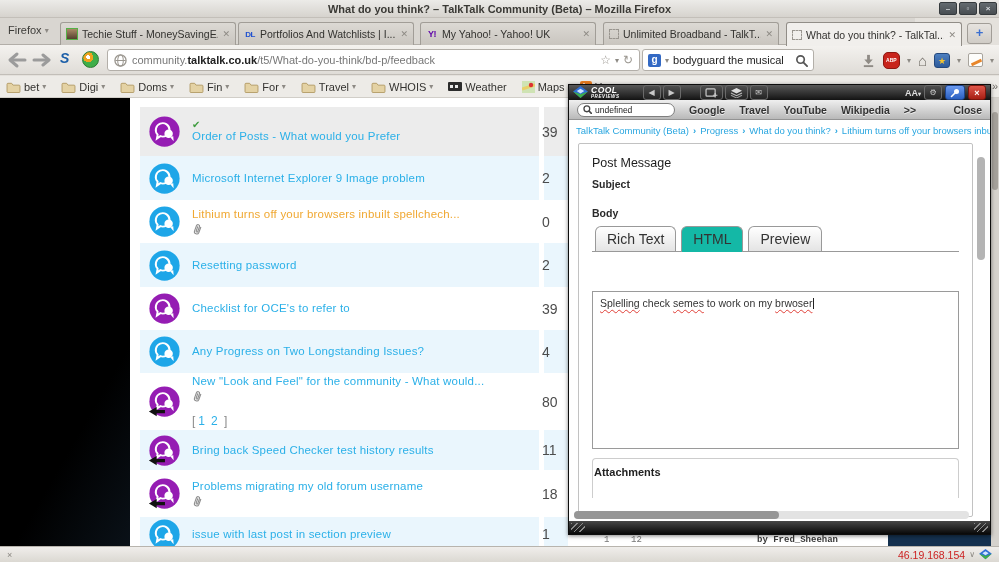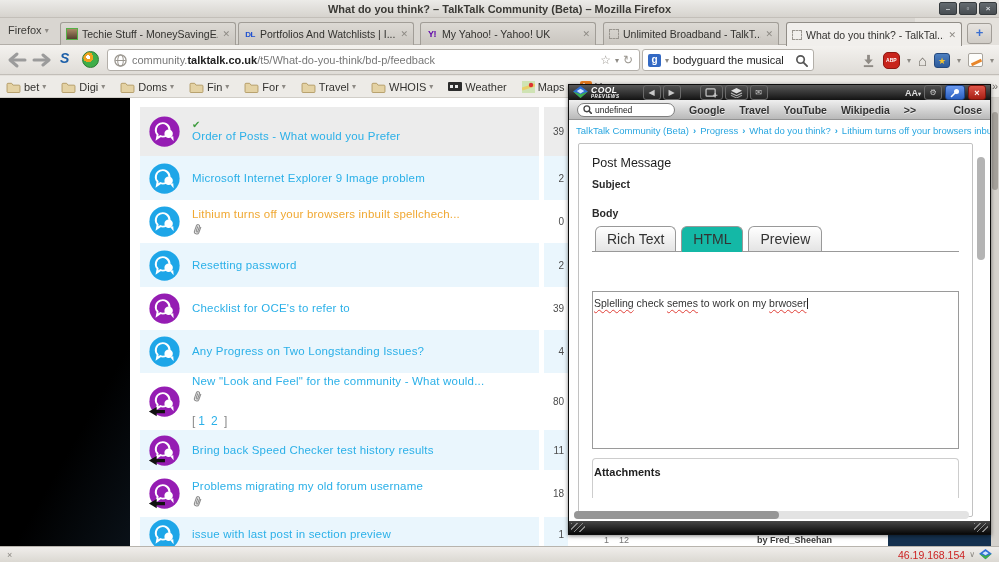--- a/index.html
+++ b/index.html
@@ -88,21 +88,21 @@
   .frow:nth-child(9){height:47px;background:#fff;}
   .frow:nth-child(10){height:34px;background:#eaf6fd;}
   .ficon { width:33px; height:33px; margin-left:8px; flex:none; }
   .ftext { flex:1; margin-left:11px; font-size:11.5px; line-height:1.25; overflow:hidden; }
   .ftitle { color:#2bb0e8; letter-spacing:.2px; white-space:nowrap; overflow:hidden; }
   .ftitle.orange { color:#f0a832; }
   .fcheck { color:#3f9c3f; font-size:10px; line-height:9px; }
   .fclip { height:13px; margin-top:1px; }
   .fpages { font-size:12px; color:#8a8a8a; margin-top:11px; }
   .fpages span.pg { color:#2bb0e8; margin:0 3px; }
-  .fcount { width:22px; text-align:right; margin-right:4px; font-size:10px; color:#4c4c4c; z-index:1; flex:none; }
+  .fcount { width:22px; text-align:left; margin-right:4px; font-size:14px; color:#4c4c4c; z-index:1; flex:none; }
 
   
   #panel { position:absolute; left:568px; top:84px; width:423px; height:451px; background:#fff;
     border:1px solid #0d0d0d; display:flex; flex-direction:column; z-index:10; box-shadow:0 1px 4px rgba(0,0,0,.5); }
   .cp-header { height:15px; flex:none; background:linear-gradient(#585858,#131313); display:flex; align-items:center; padding:0 4px; gap:14px; }
   .cp-brand { display:flex; align-items:center; gap:3px; margin-right:4px; }
   .cp-brandtext { color:#fff; font-style:italic; line-height:1; }
   .cp-brandtext .l1 { font-size:8.5px; font-weight:bold; letter-spacing:.5px; }
   .cp-brandtext .l2 { font-size:4.5px; font-weight:bold; letter-spacing:.6px; }
   .cp-btn { height:15px; min-width:18px; border:1px solid #6a6a6a; border-radius:3px;
@@ -126,35 +126,35 @@
     padding:10px 13px; overflow:hidden; font-size:10.5px; color:#222; background:#fff; }
   .pm-title { font-size:12.5px; font-weight:normal; margin:2px 0 8px; color:#1d1d1d; }
   .fld { font-weight:bold; font-size:10.5px; color:#2a2a2a; }
   .subj { margin-top:15px; height:19px; border:1px solid #aeaeae; padding:0 6px; font-size:10px; color:#444;
     display:flex; align-items:center; white-space:nowrap; overflow:hidden; }
   .bodylbl { margin-top:17px; }
   .ptabs { display:flex; gap:5px; margin-top:7px; padding-left:3px; border-bottom:1px solid #999; }
   .ptab { border:1px solid #999; border-bottom:none; border-radius:6px 6px 0 0; padding:4px 11px 3px;
     background:linear-gradient(#ffffff,#e4e4e4); font-size:14px; color:#333; position:relative; }
   .ptab.active { background:#14b8a6; margin-bottom:-1px; padding-bottom:5px; }
-  .editor { margin-top:39px; height:158px; border:1px solid #9a9a9a; padding:5px 1px; font-size:10.5px; color:#333; }
+  .editor { margin-top:39px; height:158px; border:1px solid #9a9a9a; padding:5px 7px; font-size:10.5px; color:#333; }
   .miss { text-decoration:underline; text-decoration-style:wavy; text-decoration-color:#e04038; text-decoration-thickness:1px; text-underline-offset:2px; }
   .caret-bar { display:inline-block; width:1px; height:11px; background:#222; vertical-align:-2px; margin-left:1px; }
   .attach { margin-top:9px; border:1px solid #cdcdcd; border-bottom:none; border-radius:4px 4px 0 0; padding:7px 1px 20px; font-weight:bold; font-size:11px; }
   .inner-vthumb { position:absolute; right:5px; top:37px; width:8px; height:103px; background:#b4b4b4; border-radius:4px; }
   .cp-hscroll { position:absolute; left:5px; right:21px; bottom:2px; height:8px; background:#e3e3e3; border-radius:4px; }
   .cp-hthumb { width:52%; height:8px; background:#969696; border-radius:4px; }
   .cp-bottom { height:13px; flex:none; background:linear-gradient(#474747,#080808); position:relative; }
   .grip { position:absolute; top:2px; bottom:2px; width:14px;
     background:repeating-linear-gradient(135deg,#8a8a8a 0 1px,transparent 1px 4px); }
   .grip.left { left:2px; } .grip.right { right:2px; }
 
   
   #behind { position:absolute; left:569px; top:535px; width:422px; height:11px; background:#fff; overflow:hidden;
-    font-size:9px; font-weight:bold; color:#3a3a3a; }
+    font-size:9px; font-weight:bold; color:#3a3a3a;font-family:Liberation Mono, monospace; }
   #behind .byline { position:absolute; left:188px; top:0; }
   #behind .fragment { position:absolute; left:35px; top:0; color:#777; font-weight:normal; }
   #behind .navy { position:absolute; right:0; top:0; width:103px; height:11px; background:#15314f; }
   #statusbar { position:absolute; left:0; top:546px; width:999px; height:16px;
     background:linear-gradient(#f0eeeb,#dbd8d2); border-top:1px solid #b8b4ad;
     display:flex; align-items:center; padding:0 7px; font-size:10.5px; }
   #status-close { color:#8b8882; font-size:9px; }
   #status-right { margin-left:auto; display:flex; align-items:center; gap:4px; }
   #status-ip { color:#cc2222; }
   #status-caret { color:#8b8882; font-size:8px; }

